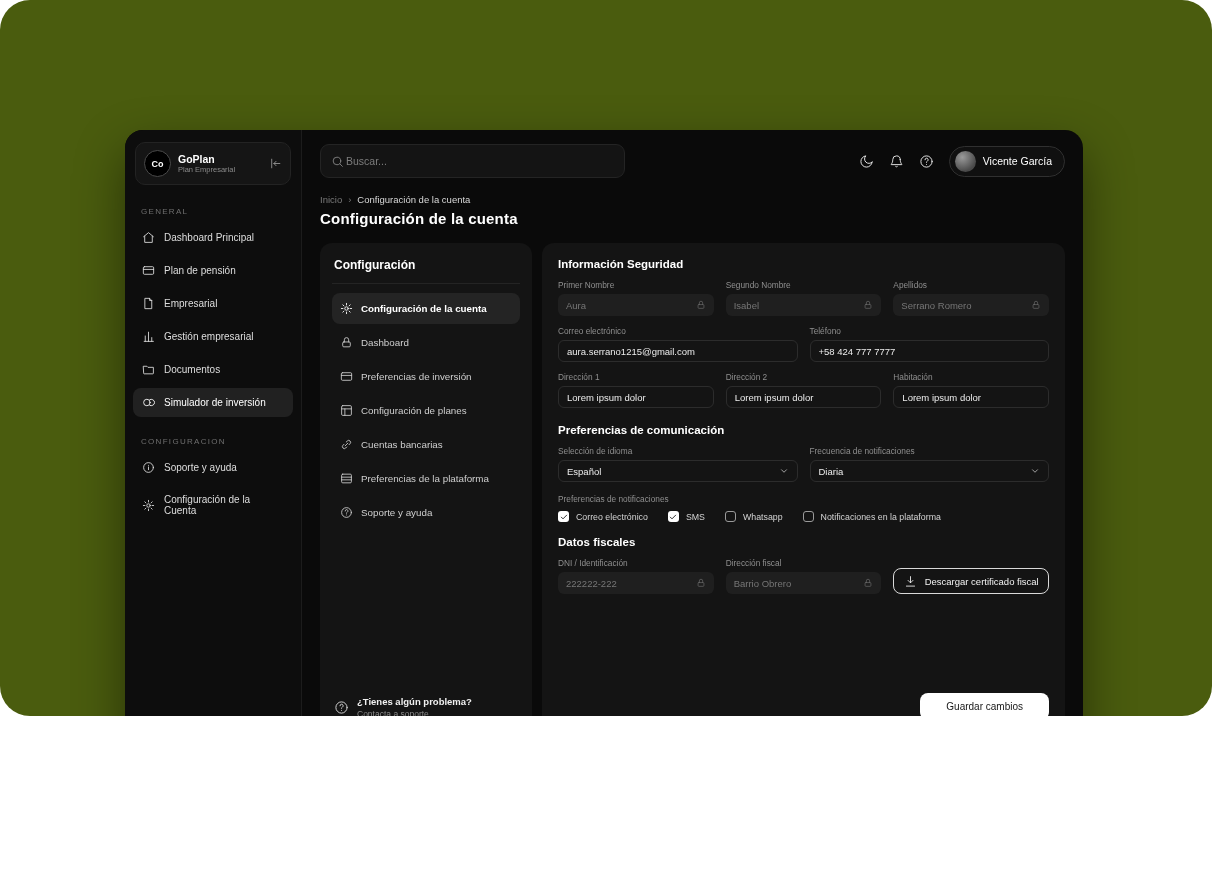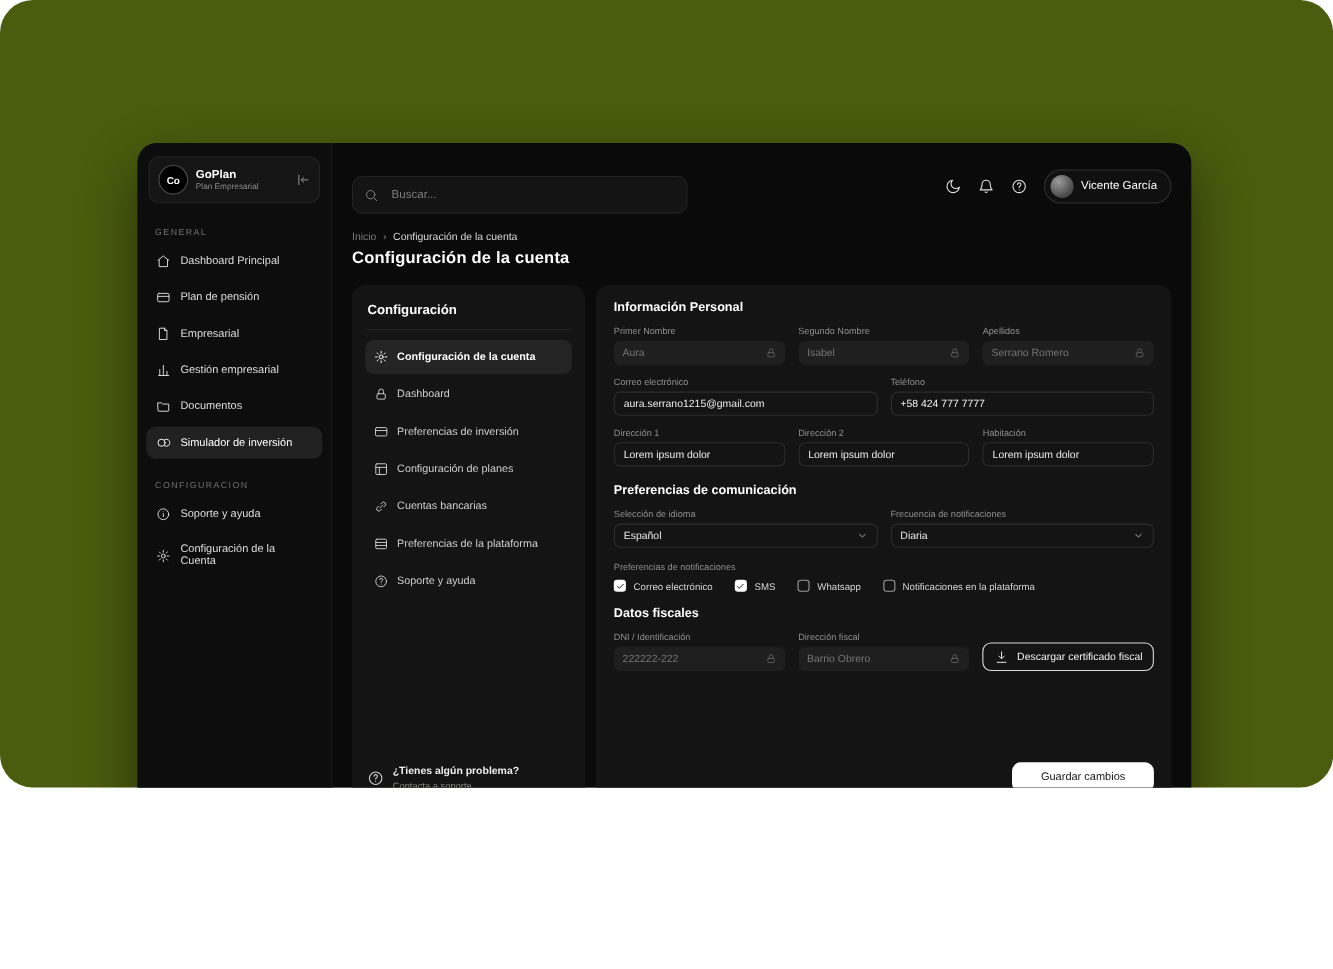--- a/index.html
+++ b/index.html
@@ -16,21 +16,21 @@
   .collapse-btn{margin-left:auto;color:#9a9a9a;display:grid;place-items:center;cursor:pointer;}
   .section-label{margin:18px 16px 5px;font-size:8px;letter-spacing:1.3px;color:#6f6f6f;}
   .nav-item{margin:2px 8px;padding:8px 9px;border-radius:8px;display:flex;align-items:center;gap:9px;color:#dedede;font-size:10px;cursor:pointer;}
   .nav-item.active{background:#212121;color:#fff;}
   .ic{width:13px;height:13px;stroke:currentColor;fill:none;stroke-width:1.6;stroke-linecap:round;stroke-linejoin:round;flex:none;}
   .ic15{width:15px;height:15px;stroke:currentColor;fill:none;stroke-width:1.6;stroke-linecap:round;stroke-linejoin:round;flex:none;}
 
   
   .main{flex:1;display:flex;flex-direction:column;padding:14px 18px 16px;min-width:0;}
   .topbar{display:flex;align-items:center;}
-  .search{width:283px;height:32px;background:#141414;border:1px solid #242424;border-radius:9px;display:flex;align-items:center;gap:10px;padding:0 10px;color:#8a8a8a;margin-top:16px;}
+  .search{width:283px;height:32px;background:#141414;border:1px solid #242424;border-radius:9px;display:flex;align-items:center;gap:0;padding:0 10px;color:#8a8a8a;}
   .search input{background:transparent;border:none;outline:none;color:#cfcfcf;font-size:10.5px;width:100%;font-family:inherit;}
   .search input::placeholder{color:#7d7d7d;}
   .topbar-right{margin-left:auto;display:flex;align-items:center;gap:15px;color:#e2e2e2;}
   .icon-btn{display:grid;place-items:center;cursor:pointer;color:#e2e2e2;}
   .user-pill{display:flex;align-items:center;gap:7px;border:1px solid #303030;border-radius:999px;padding:4px 12px 4px 5px;background:#101010;color:#fff;font-size:10.5px;cursor:pointer;}
   .avatar{width:21px;height:21px;border-radius:50%;background:radial-gradient(circle at 35% 30%,#9a9a9a,#4a4a4a 70%);flex:none;}
   .breadcrumb{margin-top:16px;display:flex;align-items:center;gap:6px;font-size:9.5px;color:#7a7a7a;}
   .breadcrumb .crumb-link{cursor:pointer;}
   .breadcrumb .current{color:#d8d8d8;}
   .page-title{margin-top:5px;font-size:15px;font-weight:700;color:#fff;letter-spacing:.2px;}
@@ -273,21 +273,21 @@
                 <path d="M12 16.6v.01"></path>
               </svg>
             <div class="help-texts">
               <span class="help-title">¿Tienes algún problema?</span>
               <span class="help-sub">Contacta a soporte</span>
             </div>
           </div>
         </div>
 
         <div class="panel form-panel">
-          <div class="section-title">Información Personal</div>
+          <div class="section-title">Información Seguridad</div>
 
           <div class="row">
             <div class="col">
               <div class="f-label">Primer Nombre</div>
               <div class="f-box locked">
                 <span>Aura</span>
                 <svg class="lock-ic" viewBox="0 0 24 24">
                     <rect x="5" y="11" width="14" height="9" rx="2"></rect>
                     <path d="M8 11V7a4 4 0 0 1 8 0v4"></path>
                   </svg>

